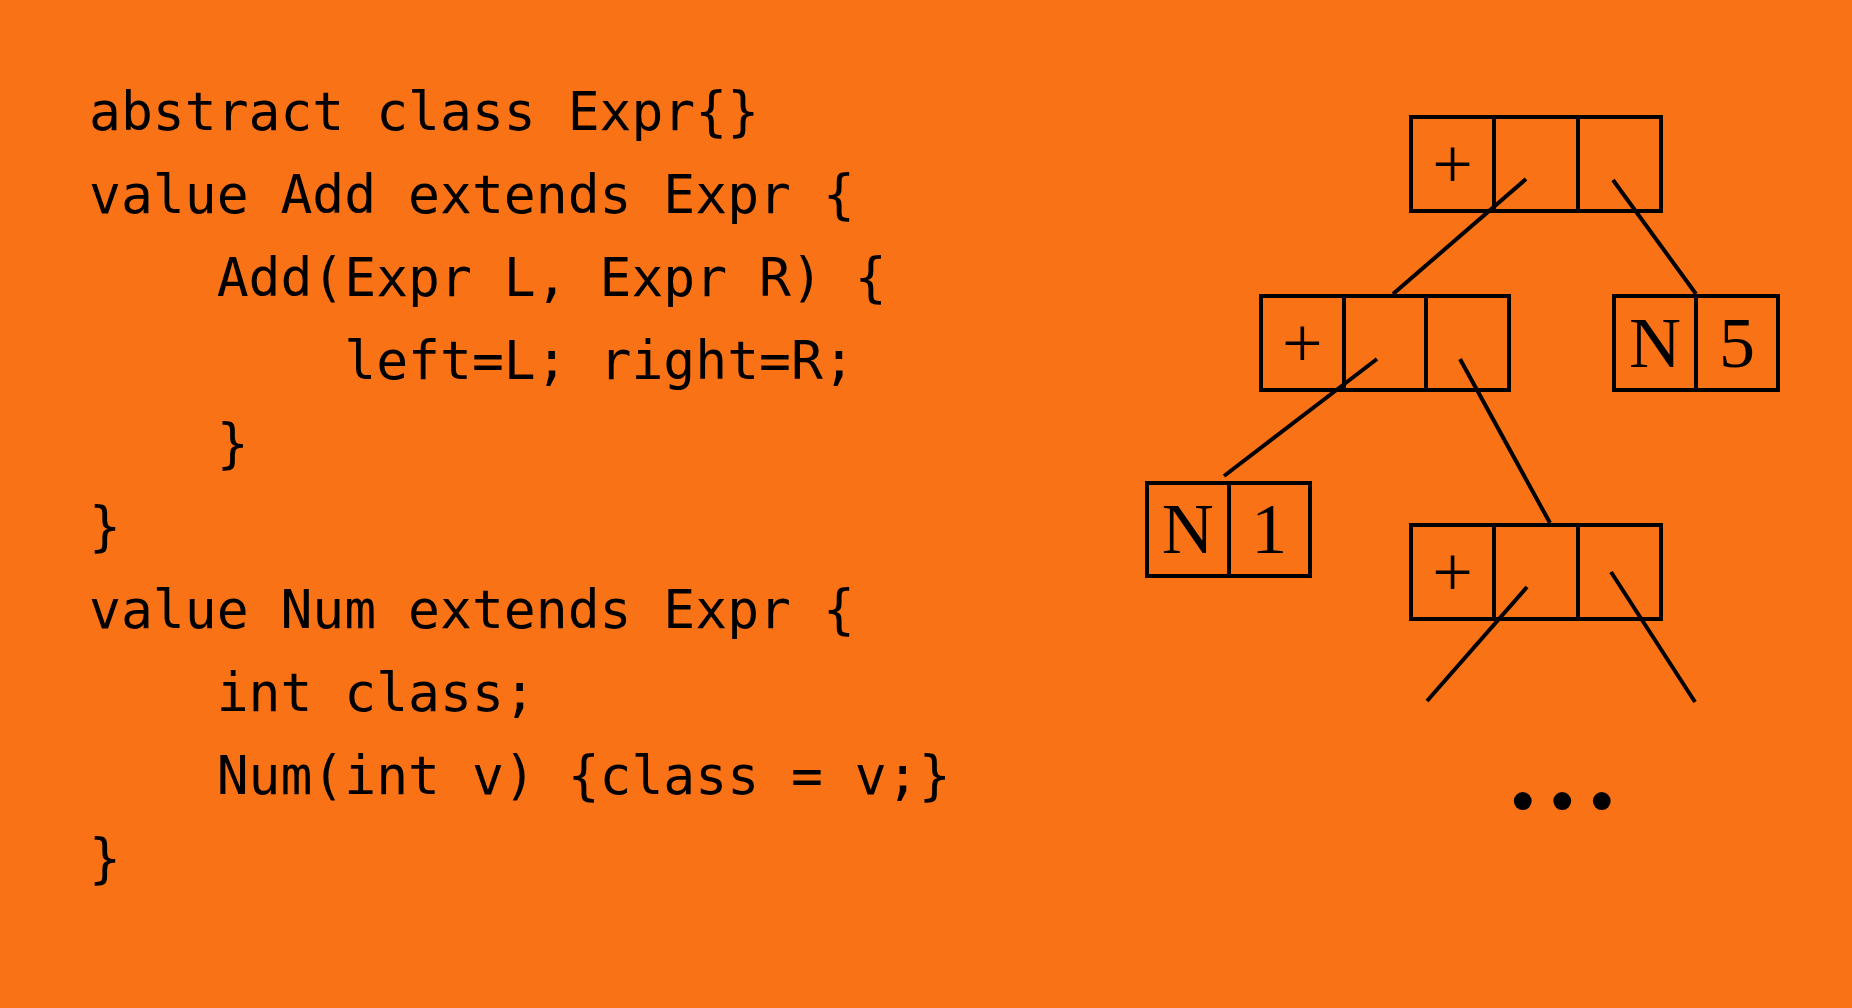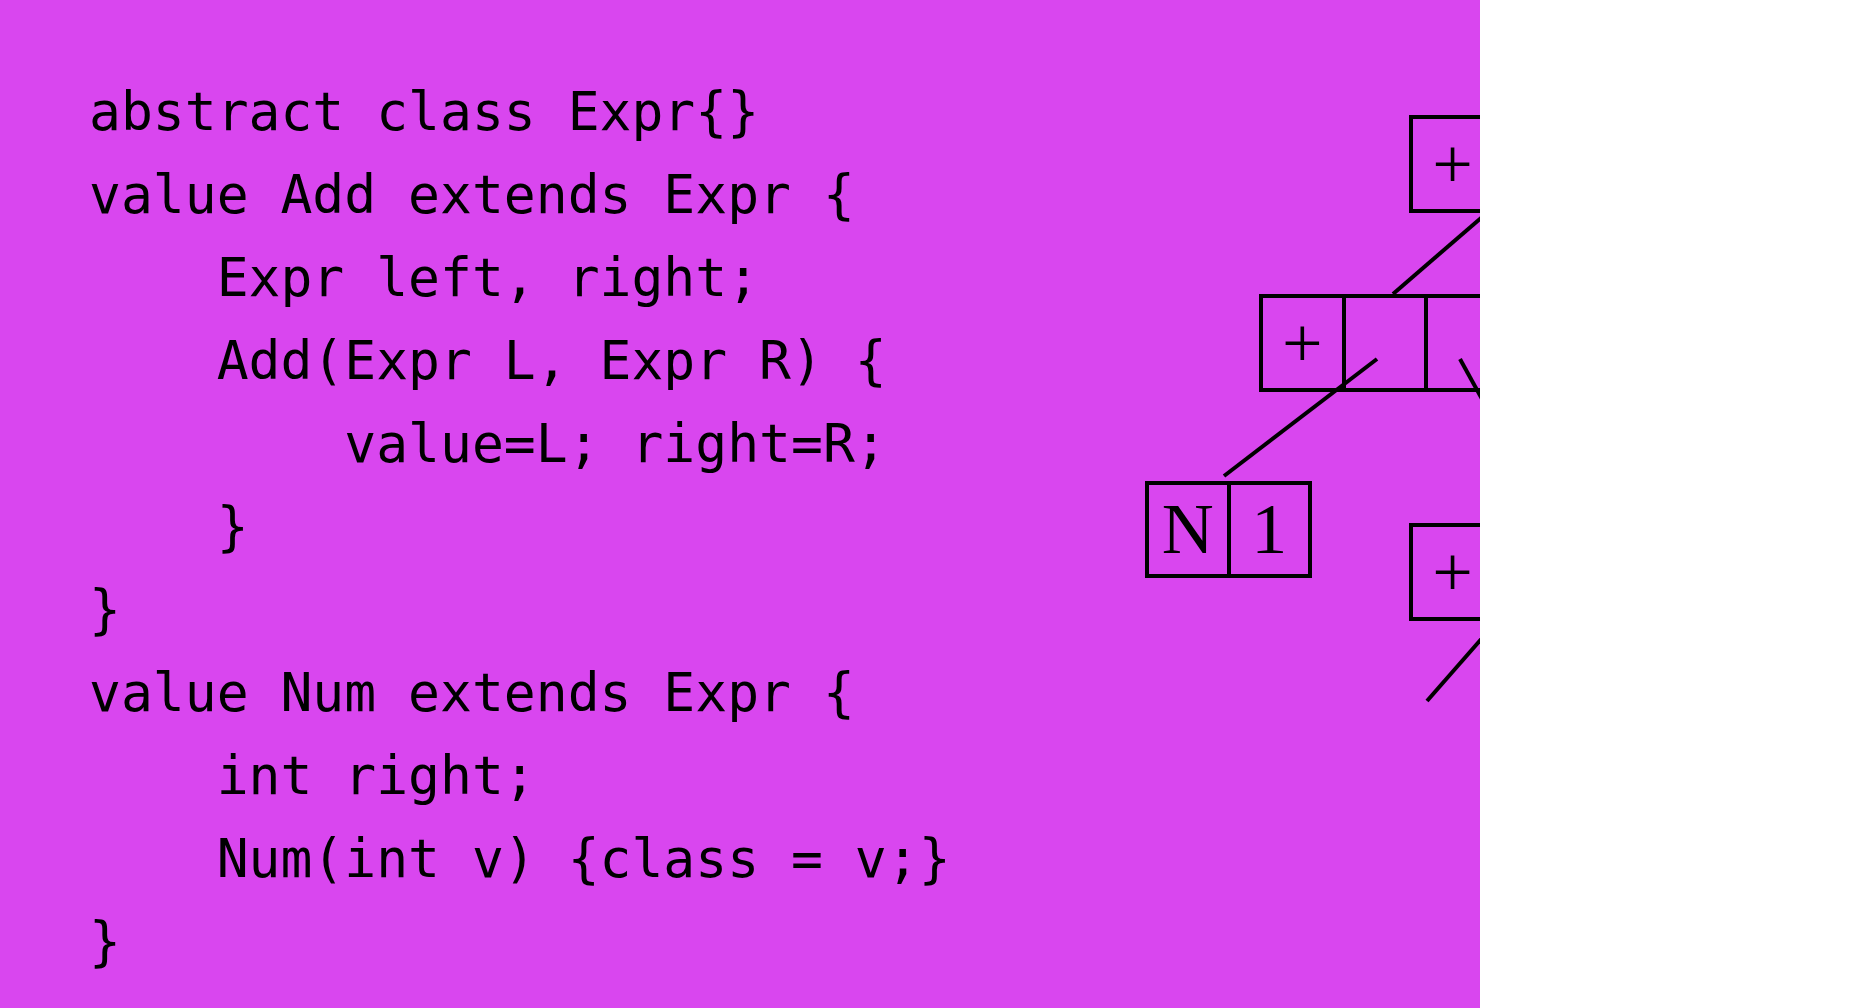--- a/index.html
+++ b/index.html
@@ -2,23 +2,23 @@
 <html><head>
 <meta charset="utf-8">
 <style>
   html, body {
     margin: 0;
     padding: 0;
     background: #ffffff;
   }
   .page {
     position: relative;
-    width: 1480px;
+    width: 1852px;
     height: 1008px;
-    background: #d946ef;
+    background: #f97316;
     color: #000000;
     overflow: hidden;
   }
 
   
   .code {
     position: absolute;
     left: 89px;
     top: 70px;
     font-family: "DejaVu Sans Mono", monospace;
@@ -87,27 +87,26 @@
   }
 </style>
 </head>
 <body>
 
 <div class="page">
 
   <div class="code">
     <div class="code-line">abstract class Expr{}</div>
     <div class="code-line">value Add extends Expr {</div>
-    <div class="code-line">    Expr left, right;</div>
     <div class="code-line">    Add(Expr L, Expr R) {</div>
-    <div class="code-line">        value=L; right=R;</div>
+    <div class="code-line">        left=L; right=R;</div>
     <div class="code-line">    }</div>
     <div class="code-line">}</div>
     <div class="code-line">value Num extends Expr {</div>
-    <div class="code-line">    int right;</div>
+    <div class="code-line">    int class;</div>
     <div class="code-line">    Num(int v) {class = v;}</div>
     <div class="code-line">}</div>
   </div>
 
   <div class="diagram">
 
     <svg class="edges" width="1852" height="1008" viewBox="0 0 1852 1008">
         <line x1="1526" y1="179" x2="1393" y2="294"></line>
         <line x1="1613" y1="180" x2="1696" y2="294"></line>
         <line x1="1377" y1="359" x2="1224" y2="476"></line>

